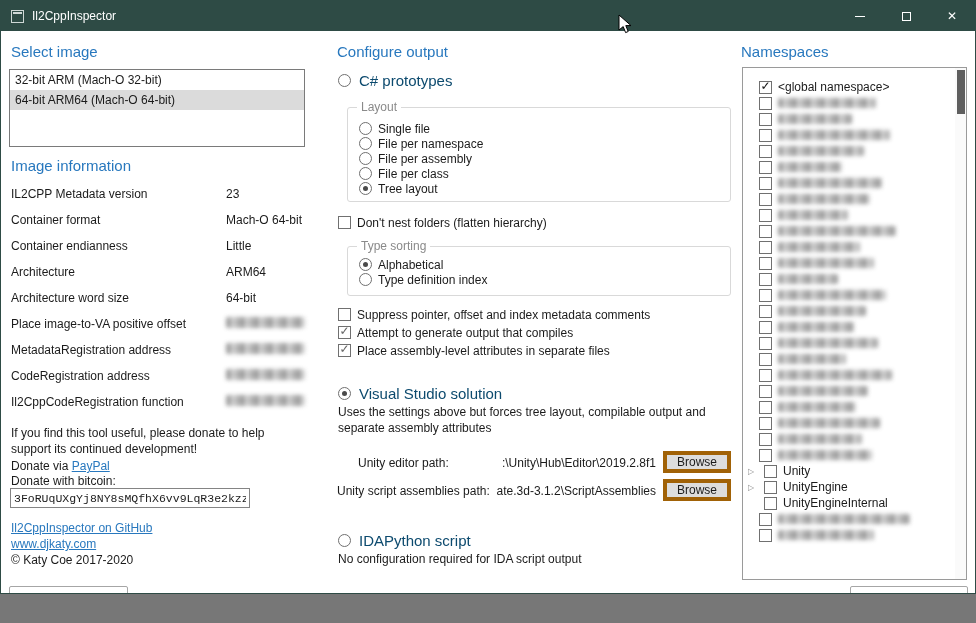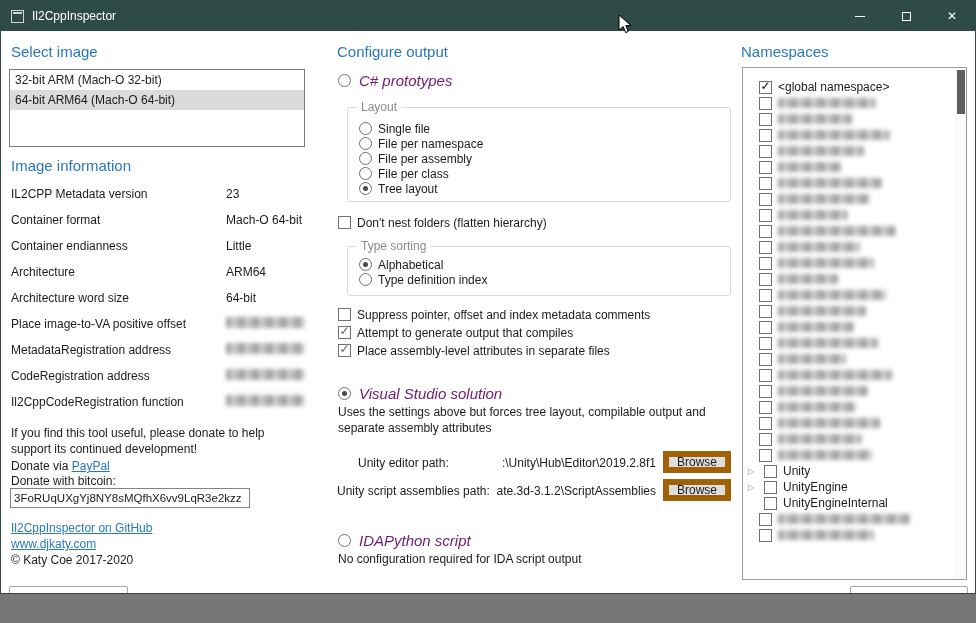--- a/index.html
+++ b/index.html
@@ -23,45 +23,45 @@
   
   .h-blue { position: absolute; color: #2878be; font-size: 15px; }
   .abs { position: absolute; }
   .radio { width: 13px; height: 13px; border: 1px solid #707070; border-radius: 50%; background: #fff; display: inline-block; position: relative; flex: none; }
   .radio.sel::after { content: ""; position: absolute; left: 3px; top: 3px; right: 3px; bottom: 3px; background: #4a4a4a; border-radius: 50%; }
   .cb { width: 13px; height: 13px; border: 1px solid #707070; background: #fff; display: inline-block; position: relative; flex: none; }
   .cb.checked::after { content: "✓"; position: absolute; left: -1px; top: -3px; width: 13px; text-align: center; font-size: 12px; color: #666; }
   .cb.checked-dark::after { content: "✓"; position: absolute; left: -1px; top: -3px; width: 13px; text-align: center; font-size: 12px; color: #111; }
   .opt-row { display: flex; align-items: center; gap: 6px; height: 15px; }
   .sec-row { position: absolute; display: flex; align-items: center; gap: 8px; height: 18px; }
-  .sec-label { font-size: 15px; color: #701a75; font-style: italic; }
+  .sec-label { font-size: 15px; color: #0c4a6e; }
   .groupbox { position: absolute; border: 1px solid #d9d9d9; border-radius: 3px; background: #fff; }
   .gb-label { position: absolute; top: -8px; left: 9px; background: #fff; padding: 0 4px; color: #8a8a8a; font-size: 12px; }
   .gb-rows { padding: 13px 0 0 11px; }
   .redacted { display: inline-block; height: 11px; border-radius: 2px;
     background: repeating-linear-gradient(90deg,#8f8f8f 0 5px,#c9c9c9 5px 9px,#a8a8a8 9px 14px);
     filter: blur(2px); opacity: .85; }
   a.link { color: #2878be; text-decoration: underline; cursor: pointer; }
   
   .listbox { position: absolute; left: 8px; top: 68px; width: 296px; height: 78px; border: 1px solid #7a7a7a; background: #fff; }
   .listbox-item { height: 20px; line-height: 20px; padding: 0 5px; white-space: nowrap; }
   .listbox-item.selected { background: #dbdbdb; }
   .info-block { position: absolute; left: 10px; top: 186px; width: 294px; }
   .info-row { display: flex; height: 26px; align-items: flex-start; }
   .info-label { width: 215px; flex: none; }
   .donate-text { position: absolute; left: 10px; top: 424px; width: 292px; line-height: 16px; }
   .bitcoin-input { position: absolute; left: 9px; top: 487px; width: 240px; height: 20px;
-    border: 1px solid #848484; padding: 1px 3px; font-family: Liberation Sans, sans-serif; font-size: 11.5px; color: #1b1b1b; }
+    border: 1px solid #848484; padding: 1px 3px; font-family: Liberation Mono, monospace; font-size: 11.5px; color: #1b1b1b; }
   .btn-big { position: absolute; background: #fff; border: 1px solid #a6a6a6; color: #2878be; font-size: 16px;
     display: flex; align-items: center; justify-content: center; border-radius: 2px;
     font-family: "Liberation Sans", sans-serif; cursor: default; }
   
   .vs-desc { position: absolute; left: 337px; top: 403px; width: 392px; line-height: 16px; }
   .path-value { position: absolute; width: 205px; text-align: right; white-space: nowrap; overflow: hidden; }
-  .btn-browse { position: absolute; width: 68px; height: 22px; background: #ddd; border: 6px solid #a16207;
+  .btn-browse { position: absolute; width: 68px; height: 22px; background: #ddd; border: 4px solid #a16207;
     font-family: "Liberation Sans", sans-serif; font-size: 12px; color: #1b1b1b;
     display: flex; align-items: center; justify-content: center; cursor: default; }
   
   .ns-panel { position: absolute; left: 741px; top: 66px; width: 225px; height: 513px; border: 1px solid #9a9a9a; background: #fff; }
   .ns-scrolltrack { position: absolute; right: 0; top: 0; width: 11px; height: 511px; background: #fafafa; }
   .ns-scrollthumb { position: absolute; right: 1px; top: 2px; width: 8px; height: 44px; background: #5f5f5f; }
   .ns-list { position: absolute; left: 1px; top: 1px; width: 210px; height: 509px; padding: 10px 2px 0 15px; overflow: hidden; }
   .ns-row { display: flex; align-items: center; gap: 6px; height: 16px; }
   .ns-row .redacted { height: 10px; }
   .unity-row { margin-left: -11px; }

